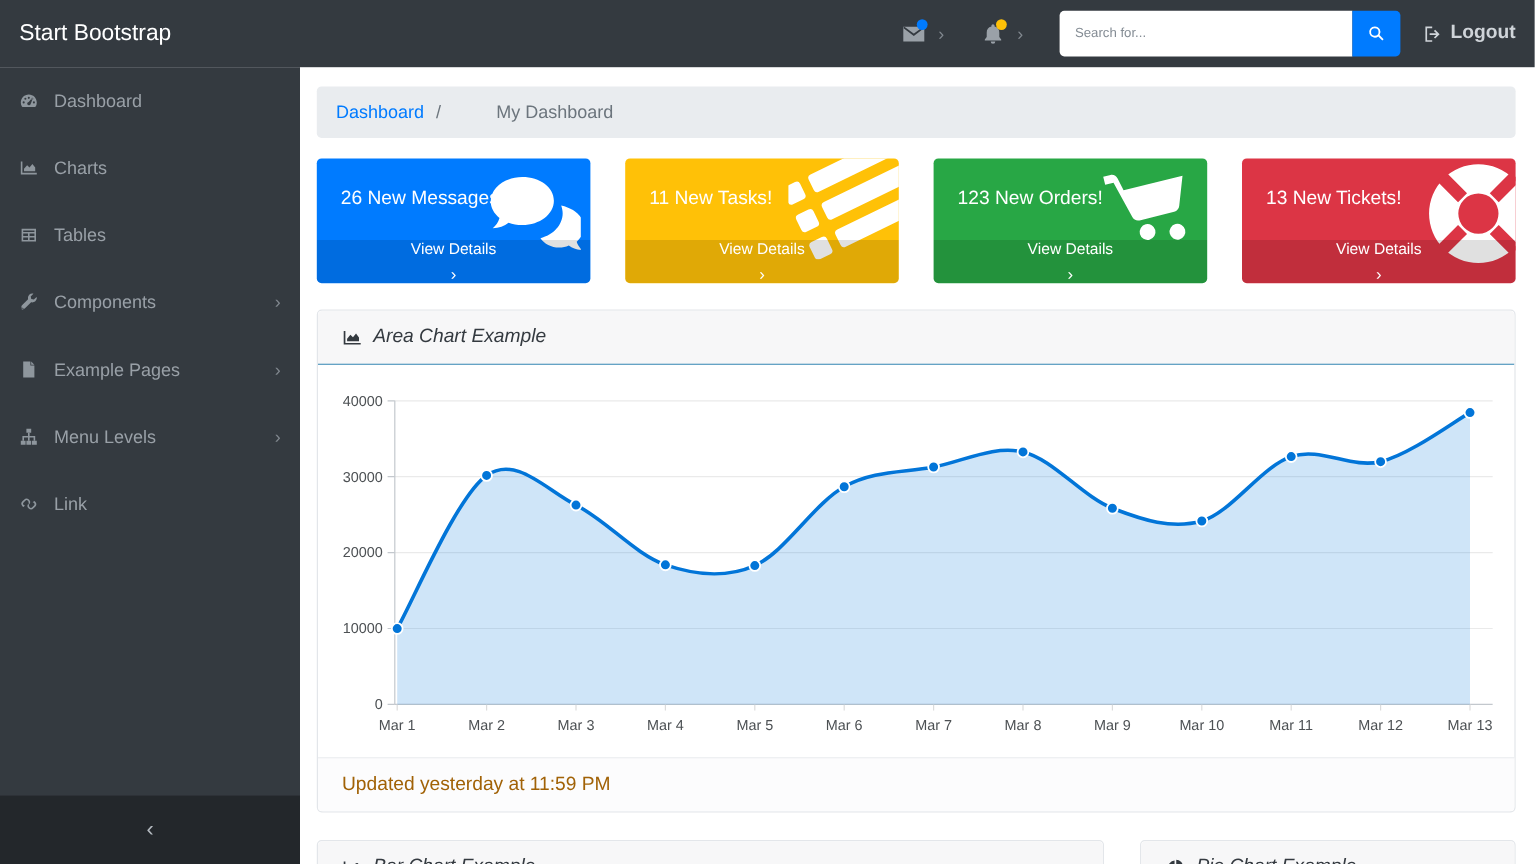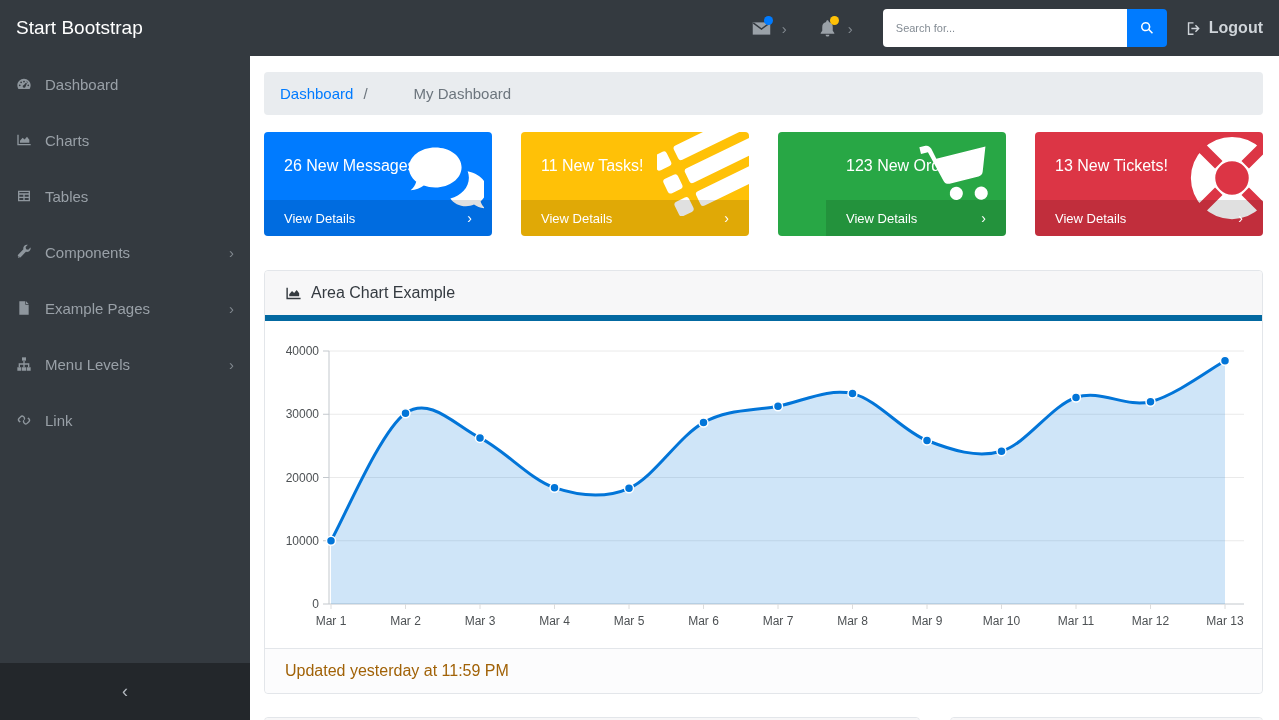--- a/index.html
+++ b/index.html
@@ -63,43 +63,43 @@
   }
   .breadcrumb {
     background:#e9ecef; border-radius:4px; padding:13px 16px;
     font-size:15px; margin-bottom:17px; display:flex; gap:10px; align-items:center;
   }
   .breadcrumb a { color:#007bff; text-decoration:none; cursor:pointer; }
   .breadcrumb .sep { color:#6c757d; }
   .breadcrumb .active { color:#6c757d;margin-left:36px; }
 
   
-  .cards-row { display:grid; grid-template-columns:repeat(4,1fr); gap:29px; margin-bottom:34px; }
+  .cards-row { display:grid; grid-template-columns:repeat(4,1fr); gap:29px; margin-bottom:22px; }
   .stat-card { border-radius:4px; color:#fff; position:relative; overflow:hidden; cursor:default; }
   .stat-head { height:68px; padding:0 20px; display:flex; align-items:center; }
   .stat-title { font-size:16px; position:relative; z-index:2; }
   .stat-icon { position:absolute; z-index:1; }
   .stat-icon svg { fill:#fff; }
   .icon-messages { right:8px; top:7px; }   .icon-messages svg { width:78px; height:78px; }
   .icon-tasks    { right:-10px; top:-18px;} .icon-tasks svg    { width:102px; height:102px; }
   .icon-orders   { right:2px; top:-2px; }  .icon-orders svg   { width:88px; height:88px; }
   .icon-tickets  { right:-16px; top:-1px;} .icon-tickets svg  { width:94px; height:94px; }
   .stat-foot {
     position:relative; z-index:2; height:36px; padding:0 20px;
     background:rgba(0,0,0,0.12); display:flex; align-items:center;
-    justify-content:space-between; font-size:13px; color:#fff; cursor:pointer;
+    justify-content:space-between; font-size:13px; color:#fff; cursor:pointer;flex-direction:column;
   }
   .stat-foot .go { font-size:14px; }
 
   
   .panel { border:1px solid #e3e6ea; border-radius:4px; background:#fff; }
   .panel-header {
-    background:#f7f7f8; border-bottom:6px solid #0369a1; border-radius:4px 4px 0 0;
+    background:#f7f7f8; border-bottom:1px solid #0369a1; border-radius:4px 4px 0 0;
     padding:13px 20px; font-size:16px; color:#343a40;
-    display:flex; align-items:center; gap:9px;
+    display:flex; align-items:center; gap:9px;font-style:italic;
   }
   .panel-header svg { width:17px; height:17px; fill:#343a40; }
   .panel-body { padding:10px 20px; }
   .panel-footer {
     border-top:1px solid #e3e6ea; border-radius:0 0 4px 4px;
     padding:13px 20px; font-size:16px; color:#a16207; background:#fcfcfd;
   }
   .chart-panel { margin-bottom:23px; }
   .bottom-row { display:flex; gap:30px; }
   .bottom-row .panel:first-child { flex:0 0 656px; }
@@ -263,21 +263,21 @@
           </svg>
         </span>
         <div class="stat-head">
           <div class="stat-title">11 New Tasks!</div>
         </div>
         <a class="stat-foot">
           <span>View Details</span>
           <span class="go">›</span>
         </a>
       </div>
-      <div class="stat-card" style="background: rgb(40, 167, 69); padding-left: 48px; --cbg: #28a745;">
+      <div class="stat-card" style="background: rgb(40, 167, 69); --cbg: #28a745;">
         <span class="stat-icon icon-orders">
           <svg viewBox="0 0 32 32">
             <g transform="rotate(-14 16 16)">
               <path d="M4 3v2.5h2.6l3 11.5c.2.9 1 1.5 1.9 1.5h10.8c.9 0 1.6-.5 1.9-1.3l3.2-8.7H9l-.9-3.9C7.9 3.7 7.2 3 6.3 3z"></path>
               <circle cx="13" cy="22.5" r="2.4"></circle>
               <circle cx="21.8" cy="24.6" r="2.4"></circle>
             </g>
           </svg>
         </span>
         <div class="stat-head">

